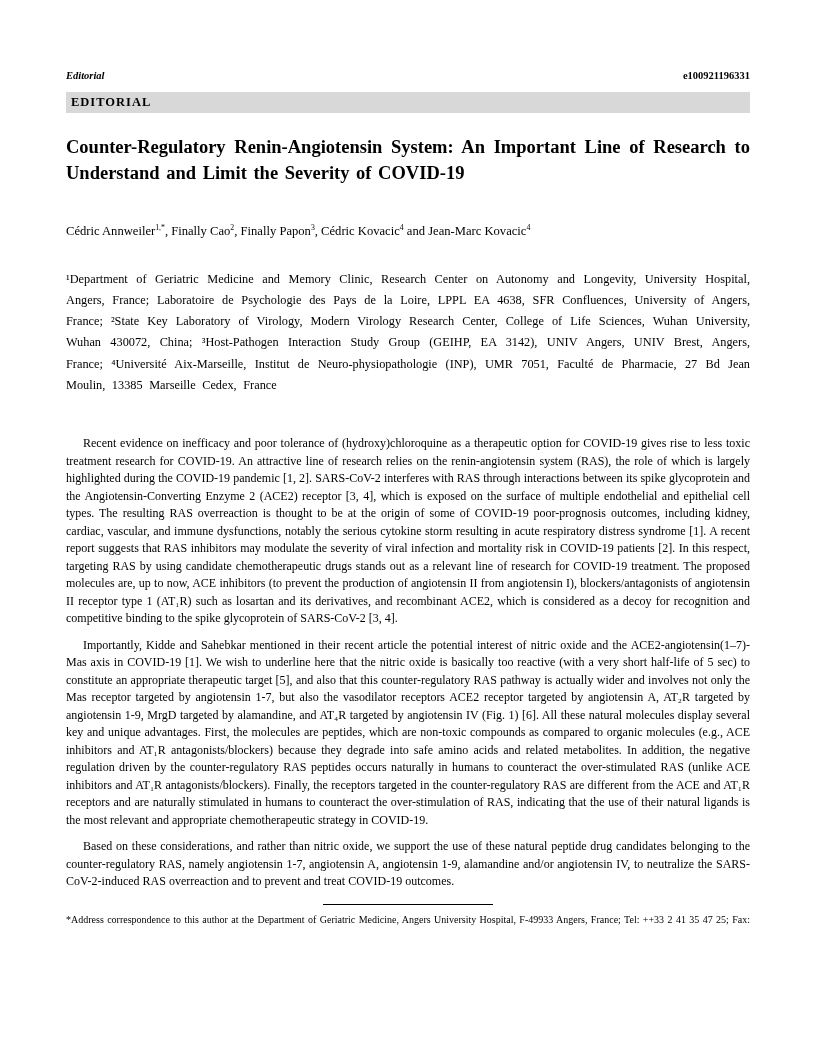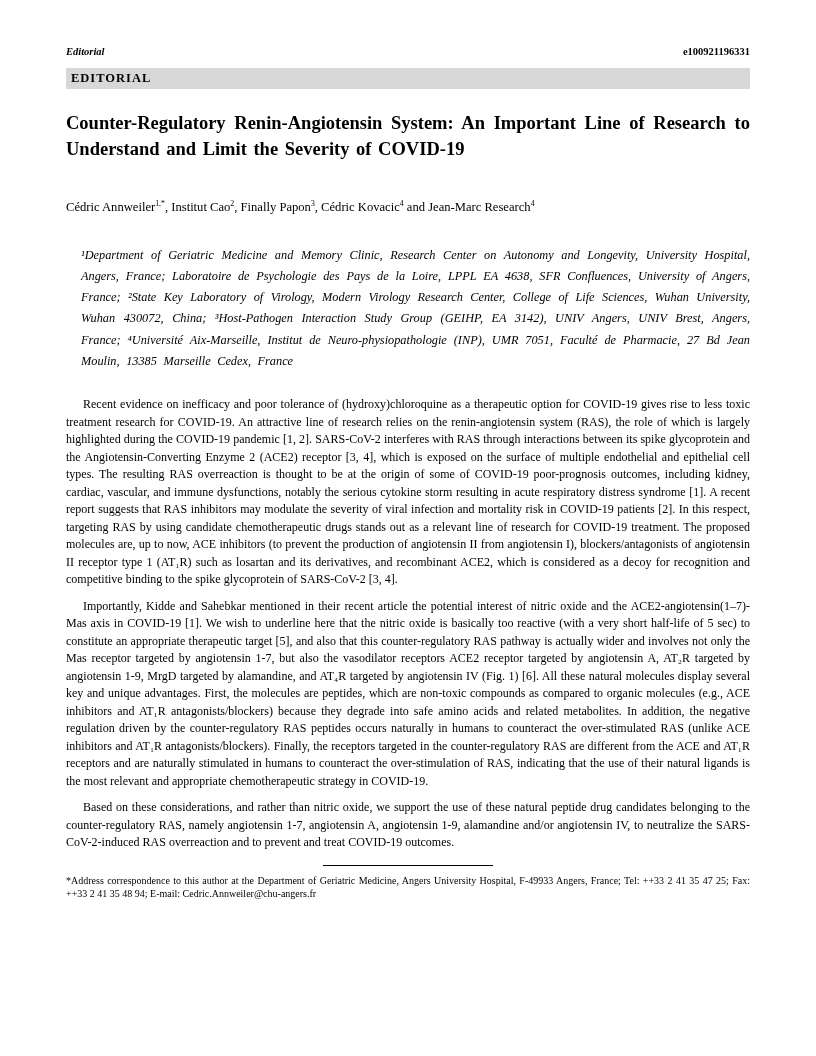--- a/index.html
+++ b/index.html
@@ -16,21 +16,21 @@
     overflow: hidden;
   }
   .runhead {
     display: flex;
     justify-content: space-between;
     align-items: baseline;
     font-size: 10.5px;
     font-weight: bold;
   }
   .runhead .left  { font-style: italic; flex: 1; text-align: left; }
-  .runhead .mid   { flex: 0 0 auto; text-align: right; }
+  .runhead .mid   { flex: 0 0 auto; text-align: right; margin-top: 24px; }
   .runhead .right { font-style: italic; flex: 1.6; text-align: right; }
   .banner {
     margin-top: 11px;
     background: #d8d8d8;
     font-weight: bold;
     font-size: 12.5px;
     letter-spacing: 1px;
     padding: 3px 6px 3px 5px;
   }
   .title {
@@ -42,27 +42,25 @@
     word-spacing: 2px;
   }
   .authors {
     margin-top: 37px;
     font-size: 12.6px;
   }
   .authors sup { font-size: 62%; line-height: 0; }
   .affiliations {
     margin-top: 30px;
     font-size: 12.3px;
-    font-style: italic;
     line-height: 21.3px;
     text-align: justify;
     word-spacing: 3.5px;
-    margin-left: 15px;
   }
-  .body-text { margin-top: 24px; }
+  .body-text { margin-top: 39px; }
   .body-text p {
     margin: 9px 0 0 0;
     font-size: 12px;
     line-height: 17.5px;
     text-align: justify;
     text-indent: 17px;
   }
   .fn-rule {
     margin-top: 13px;
     width: 170px;
@@ -101,21 +99,21 @@
 
   <div class="runhead">
     <span class="left">Editorial</span>
     <span class="mid">e100921196331</span>
   </div>
 
   <div class="banner">EDITORIAL</div>
 
   <h1 class="title" style="margin-bottom:4px;">Counter-Regulatory Renin-Angiotensin System: An Important Line of Research to Understand and Limit the Severity of COVID-19</h1>
 
-  <div class="authors"><span></span><span>Cédric Annweiler</span><sup>1,*</sup><span>, </span><span>Institut Cao</span><sup>2</sup><span>, </span><span>Finally Papon</span><sup>3</sup><span>, </span><span>Cédric Kovacic</span><sup>4</sup><span> and </span><span>Jean-Marc Research</span><sup>4</sup></div>
+  <div class="authors"><span></span><span>Cédric Annweiler</span><sup>1,*</sup><span>, </span><span>Finally Cao</span><sup>2</sup><span>, </span><span>Finally Papon</span><sup>3</sup><span>, </span><span>Cédric Kovacic</span><sup>4</sup><span> and </span><span>Jean-Marc Kovacic</span><sup>4</sup></div>
 
   <div class="affiliations">¹Department of Geriatric Medicine and Memory Clinic, Research Center on Autonomy and Longevity, University Hospital, Angers, France; Laboratoire de Psychologie des Pays de la Loire, LPPL EA 4638, SFR Confluences, University of Angers, France; ²State Key Laboratory of Virology, Modern Virology Research Center, College of Life Sciences, Wuhan University, Wuhan 430072, China; ³Host-Pathogen Interaction Study Group (GEIHP, EA 3142), UNIV Angers, UNIV Brest, Angers, France; ⁴Université Aix-Marseille, Institut de Neuro-physiopathologie (INP), UMR 7051, Faculté de Pharmacie, 27 Bd Jean Moulin, 13385 Marseille Cedex, France</div>
 
   <div class="body-text">
     <p>Recent evidence on inefficacy and poor tolerance of (hydroxy)chloroquine as a therapeutic option for COVID-19 gives rise to less toxic treatment research for COVID-19. An attractive line of research relies on the renin-angiotensin system (RAS), the role of which is largely highlighted during the COVID-19 pandemic [1, 2]. SARS-CoV-2 interferes with RAS through interactions between its spike glycoprotein and the Angiotensin-Converting Enzyme 2 (ACE2) receptor [3, 4], which is exposed on the surface of multiple endothelial and epithelial cell types. The resulting RAS overreaction is thought to be at the origin of some of COVID-19 poor-prognosis outcomes, including kidney, cardiac, vascular, and immune dysfunctions, notably the serious cytokine storm resulting in acute respiratory distress syndrome [1]. A recent report suggests that RAS inhibitors may modulate the severity of viral infection and mortality risk in COVID-19 patients [2]. In this respect, targeting RAS by using candidate chemotherapeutic drugs stands out as a relevant line of research for COVID-19 treatment. The proposed molecules are, up to now, ACE inhibitors (to prevent the production of angiotensin II from angiotensin I), blockers/antagonists of angiotensin II receptor type 1 (AT₁R) such as losartan and its derivatives, and recombinant ACE2, which is considered as a decoy for recognition and competitive binding to the spike glycoprotein of SARS-CoV-2 [3, 4].</p>
     <p>Importantly, Kidde and Sahebkar mentioned in their recent article the potential interest of nitric oxide and the ACE2-angiotensin(1–7)-Mas axis in COVID-19 [1]. We wish to underline here that the nitric oxide is basically too reactive (with a very short half-life of 5 sec) to constitute an appropriate therapeutic target [5], and also that this counter-regulatory RAS pathway is actually wider and involves not only the Mas receptor targeted by angiotensin 1-7, but also the vasodilator receptors ACE2 receptor targeted by angiotensin A, AT₂R targeted by angiotensin 1-9, MrgD targeted by alamandine, and AT₄R targeted by angiotensin IV (Fig. 1) [6]. All these natural molecules display several key and unique advantages. First, the molecules are peptides, which are non-toxic compounds as compared to organic molecules (e.g., ACE inhibitors and AT₁R antagonists/blockers) because they degrade into safe amino acids and related metabolites. In addition, the negative regulation driven by the counter-regulatory RAS peptides occurs naturally in humans to counteract the over-stimulated RAS (unlike ACE inhibitors and AT₁R antagonists/blockers). Finally, the receptors targeted in the counter-regulatory RAS are different from the ACE and AT₁R receptors and are naturally stimulated in humans to counteract the over-stimulation of RAS, indicating that the use of their natural ligands is the most relevant and appropriate chemotherapeutic strategy in COVID-19.</p>
     <p>Based on these considerations, and rather than nitric oxide, we support the use of these natural peptide drug candidates belonging to the counter-regulatory RAS, namely angiotensin 1-7, angiotensin A, angiotensin 1-9, alamandine and/or angiotensin IV, to neutralize the SARS-CoV-2-induced RAS overreaction and to prevent and treat COVID-19 outcomes.</p>
   </div>
 
   <hr class="fn-rule">

